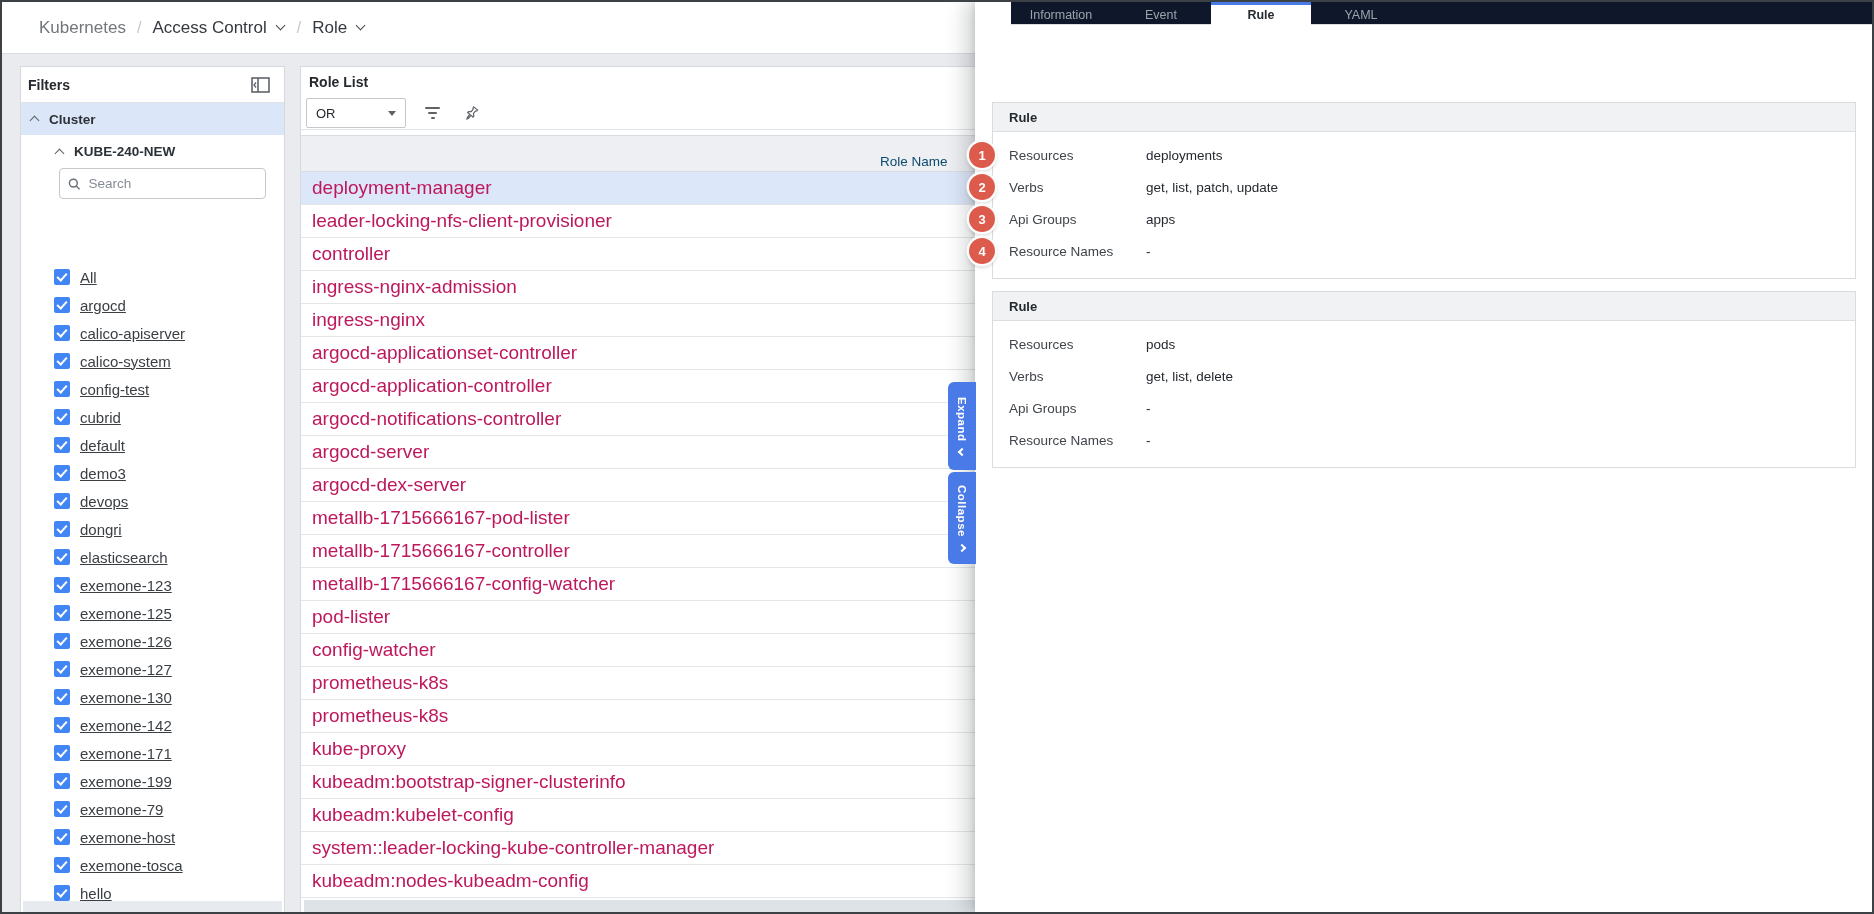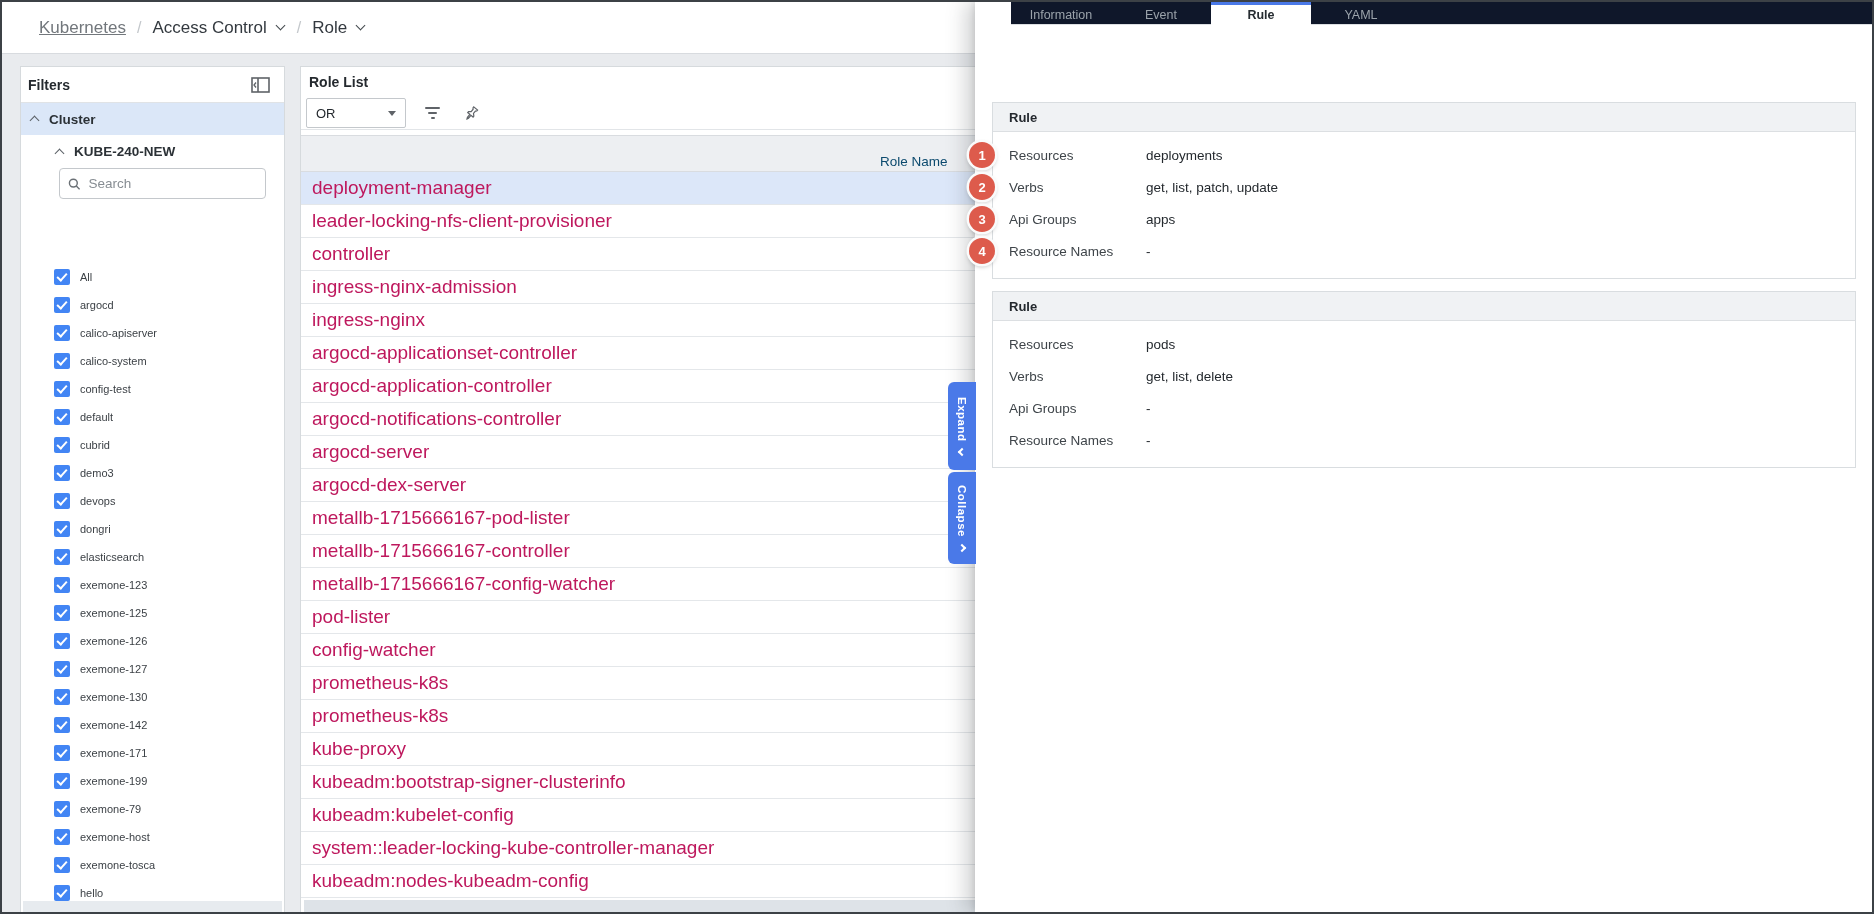--- a/index.html
+++ b/index.html
@@ -2,21 +2,21 @@
 <html><head>
 <meta charset="utf-8">
 <style>
   * { box-sizing: border-box; margin: 0; padding: 0; }
   body { font-family: "Liberation Sans", sans-serif; background: #fff; }
   .screen { position: relative; width: 1874px; height: 914px; border: 2px solid #3c4146; background: #e9ebee; overflow: hidden; }
 
   
   .topbar { position: absolute; left: 0; top: 0; width: 100%; height: 52px; background: #fff; border-bottom: 1px solid #d8dbdf; display: flex; align-items: center; padding-left: 37px; z-index: 5; }
   .bc { display: flex; align-items: center; font-size: 17px; color: #33393f; }
-  .bc-root { color: #72777c; text-decoration: underline; }
+  .bc-root { color: #72777c; }
   .bc-sep { color: #c3c7cb; margin: 0 11px; font-size: 16px; }
   .bc-item { display: flex; align-items: center; cursor: pointer; }
   .bc-chev { width: 7px; height: 7px; border-right: 1.8px solid #43484d; border-bottom: 1.8px solid #43484d; transform: rotate(45deg); margin: -4px 2px 0 10px; }
 
   
   .sidebar { position: absolute; left: 18px; top: 64px; width: 265px; height: 848px; background: #fff; border: 1px solid #d6dadd; overflow: hidden; }
   .sb-head { height: 36px; display: flex; align-items: center; padding: 0 14px 0 7px; border-bottom: 1px solid #e0e3e6; }
   .sb-title { font-size: 14px; font-weight: bold; color: #24292e; }
   .sb-collapse { margin-left: auto; cursor: pointer; display: flex; }
   .tree-row { height: 32px; display: flex; align-items: center; cursor: pointer; }
@@ -24,21 +24,21 @@
   .tree-row.node { padding-left: 35px; height: 33px; }
   .tree-label { font-size: 13.5px; font-weight: bold; color: #2b3136; margin-left: 11px; }
   .chev-up { width: 7px; height: 7px; border-left: 1.7px solid #5b6166; border-top: 1.7px solid #5b6166; transform: rotate(45deg); margin-top: 3px; }
   .sb-search { margin: 0 18px 0 38px; height: 31px; border: 1px solid #c4c8cc; border-radius: 4px; background: #fff; display: flex; align-items: center; padding: 0 8px; }
   .sb-search input { border: 0; outline: 0; width: 100%; font-size: 13.5px; color: #3a3f44; margin-left: 8px; font-family: "Liberation Sans", sans-serif; }
   .sb-search input::placeholder { color: #878d93; }
   .ns-wrap { position: absolute; left: 0; right: 0; top: 196px; bottom: 12px; overflow: hidden; }
   .ns-row { height: 28px; display: flex; align-items: center; padding-left: 33px; cursor: pointer; }
   .cbx { width: 16px; height: 16px; background: #4285f4; border-radius: 2px; position: relative; flex: 0 0 16px; }
   .cbx::after { content: ""; position: absolute; left: 5px; top: 2px; width: 4px; height: 8px; border-right: 2px solid #fff; border-bottom: 2px solid #fff; transform: rotate(42deg); }
-  .ns-label { font-size: 11px; color: #3a3f44; margin-left: 10px; white-space: nowrap; }
+  .ns-label { font-size: 15px; color: #3a3f44; margin-left: 10px; white-space: nowrap; text-decoration: underline; }
   .sb-hscroll { position: absolute; left: 2px; right: 2px; bottom: 1px; height: 11px; background: #e7ebef; }
 
   
   .rolepane { position: absolute; left: 298px; top: 64px; width: 1574px; height: 848px; background: #fff; border: 1px solid #d6dadd; }
   .rl-title { margin: 7px 0 0 8px; font-size: 14px; font-weight: bold; color: #24292e; }
   .rl-filterbar { margin-top: 7px; height: 33px; border-bottom: 1px solid #e2e5e8; display: flex; align-items: center; padding-left: 5px; }
   .rl-select { width: 100px; height: 30px; border: 1px solid #c4c8cc; border-radius: 2px; display: flex; align-items: center; padding: 0 9px; cursor: pointer; background: #fff; }
   .rl-select-val { font-size: 13px; color: #24292e; }
   .caret-down { margin-left: auto; width: 0; height: 0; border-left: 4px solid transparent; border-right: 4px solid transparent; border-top: 5px solid #5f6368; }
   .fbar-icons { display: flex; align-items: center; gap: 20px; margin-left: 16px; }
@@ -152,26 +152,26 @@
           <span class="ns-label">calico-system</span>
         </div>
 
         <div class="ns-row">
           <span class="cbx"></span>
           <span class="ns-label">config-test</span>
         </div>
 
         <div class="ns-row">
           <span class="cbx"></span>
+          <span class="ns-label">cubrid</span>
+        </div>
+
+        <div class="ns-row">
+          <span class="cbx"></span>
           <span class="ns-label">default</span>
-        </div>
-
-        <div class="ns-row">
-          <span class="cbx"></span>
-          <span class="ns-label">cubrid</span>
         </div>
 
         <div class="ns-row">
           <span class="cbx"></span>
           <span class="ns-label">demo3</span>
         </div>
 
         <div class="ns-row">
           <span class="cbx"></span>
           <span class="ns-label">devops</span>

